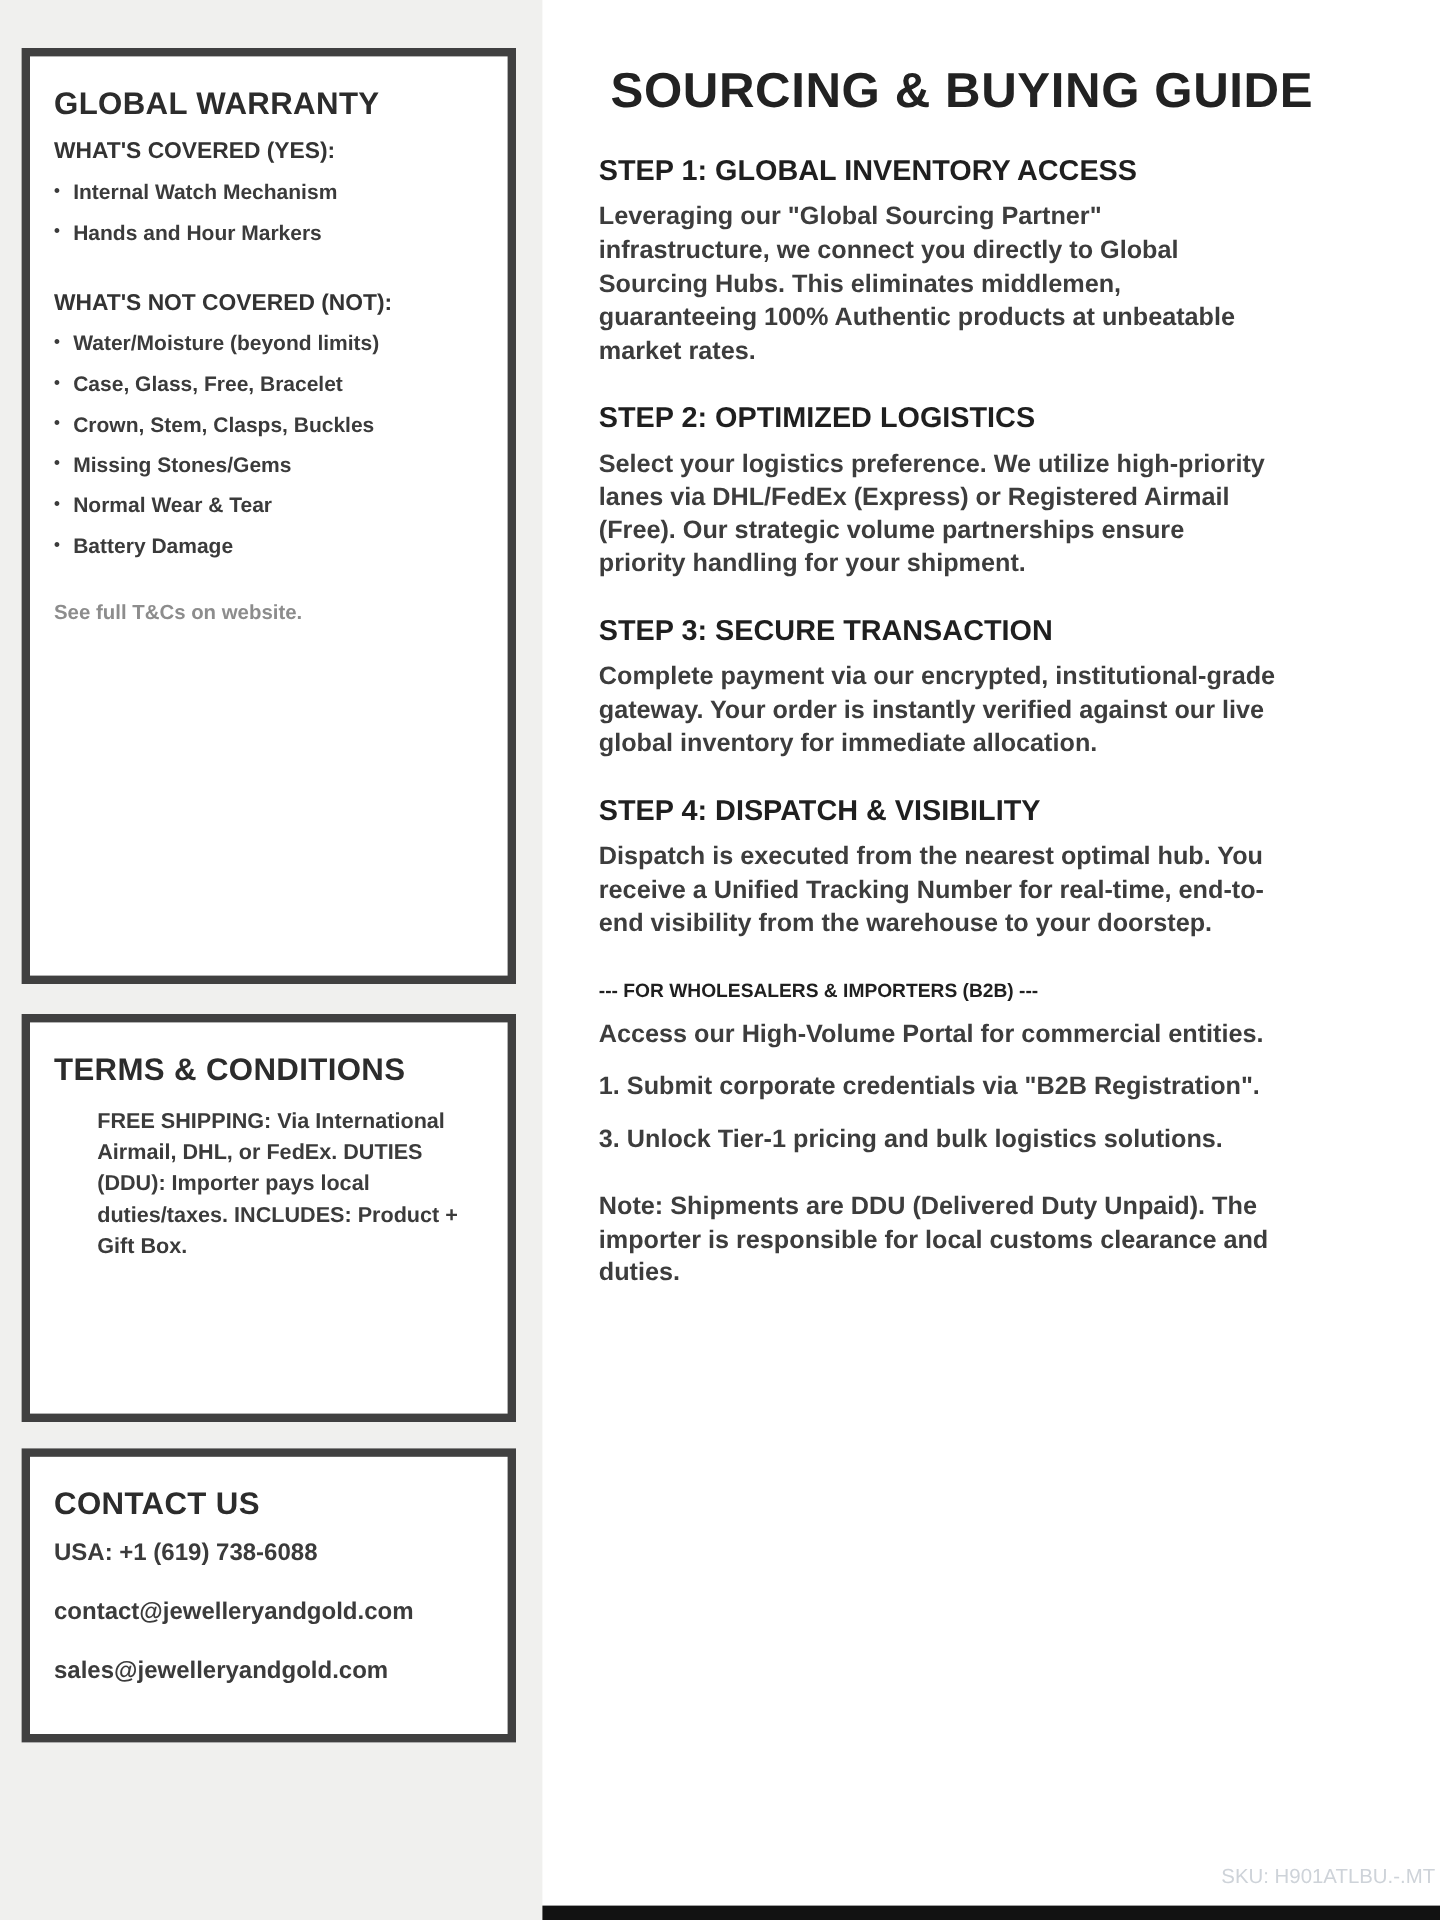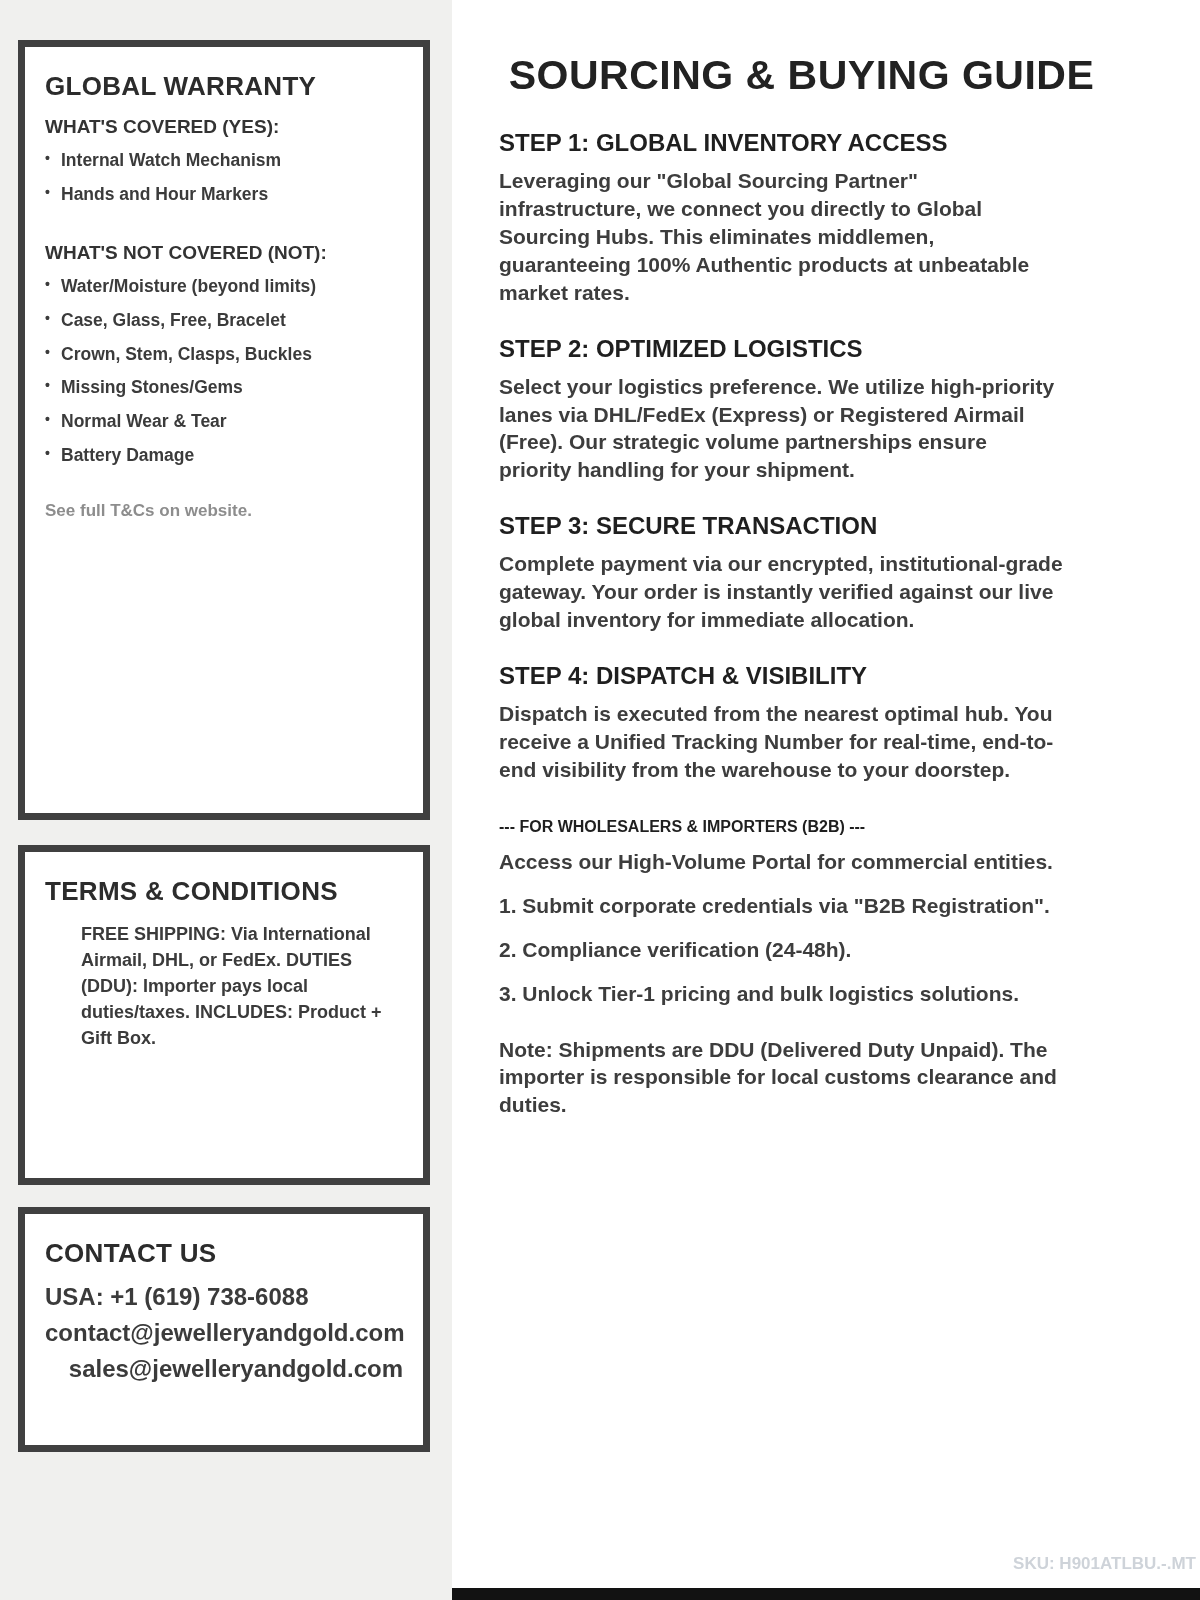--- a/index.html
+++ b/index.html
@@ -76,26 +76,26 @@
 
   .terms-body {
     font-size:18px;
     font-weight:bold;
     color:#3b3b3b;
     line-height:1.45;
     margin-left:36px;
   }
 
   .contact-line {
-    font-size:24px;
+    font-size:20px;
     font-weight:bold;
     color:#3b3b3b;
     margin-top:6px;
   }
-  .contact-line + .contact-line { margin-top:8px;text-align:right; }
+  .contact-line + .contact-line { margin-top:26px; }
 
   
   .main {
     position:absolute;
     left:456px; top:0;
     width:748px; height:1600px;
     background:#ffffff;
     padding:52px 100px 0 43px;
   }
   .main-title {
@@ -146,21 +146,21 @@
     color:#3d3d3d;
     line-height:1.33;
     max-width:560px;
   }
 
   .sku {
     position:absolute;
     right:8px;
     bottom:26px;
     font-size:17px;
-    font-weight:bold;
+    font-weight:normal;
     color:#ced3d9;
   }
   .footer-strip {
     position:absolute;
     left:452px; right:0; bottom:0;
     height:12px;
     background:#121212;
   }
 </style>
 </head>
@@ -216,21 +216,20 @@
     <h3 class="step-heading">STEP 3: SECURE TRANSACTION</h3>
     <p class="step-body">Complete payment via our encrypted, institutional-grade gateway. Your order is instantly verified against our live global inventory for immediate allocation.</p>
 
     <h3 class="step-heading">STEP 4: DISPATCH &amp; VISIBILITY</h3>
     <p class="step-body">Dispatch is executed from the nearest optimal hub. You receive a Unified Tracking Number for real-time, end-to-end visibility from the warehouse to your doorstep.</p>
 
     <h3 class="b2b-heading">--- FOR WHOLESALERS &amp; IMPORTERS (B2B) ---</h3>
     <p class="b2b-text">Access our High-Volume Portal for commercial entities.</p>
     <ul class="b2b-list">
         <li>1. Submit corporate credentials via "B2B Registration".</li>
-        <li>2. Compliance verification (24-48h).</li>
         <li>3. Unlock Tier-1 pricing and bulk logistics solutions.</li>
       </ul>
     <p class="b2b-note">Note: Shipments are DDU (Delivered Duty Unpaid). The importer is responsible for local customs clearance and duties.</p>
 
     <div class="sku">SKU: H901ATLBU.-.MT</div>
   </main>
 
   <div class="footer-strip"></div>
 
 </div>

